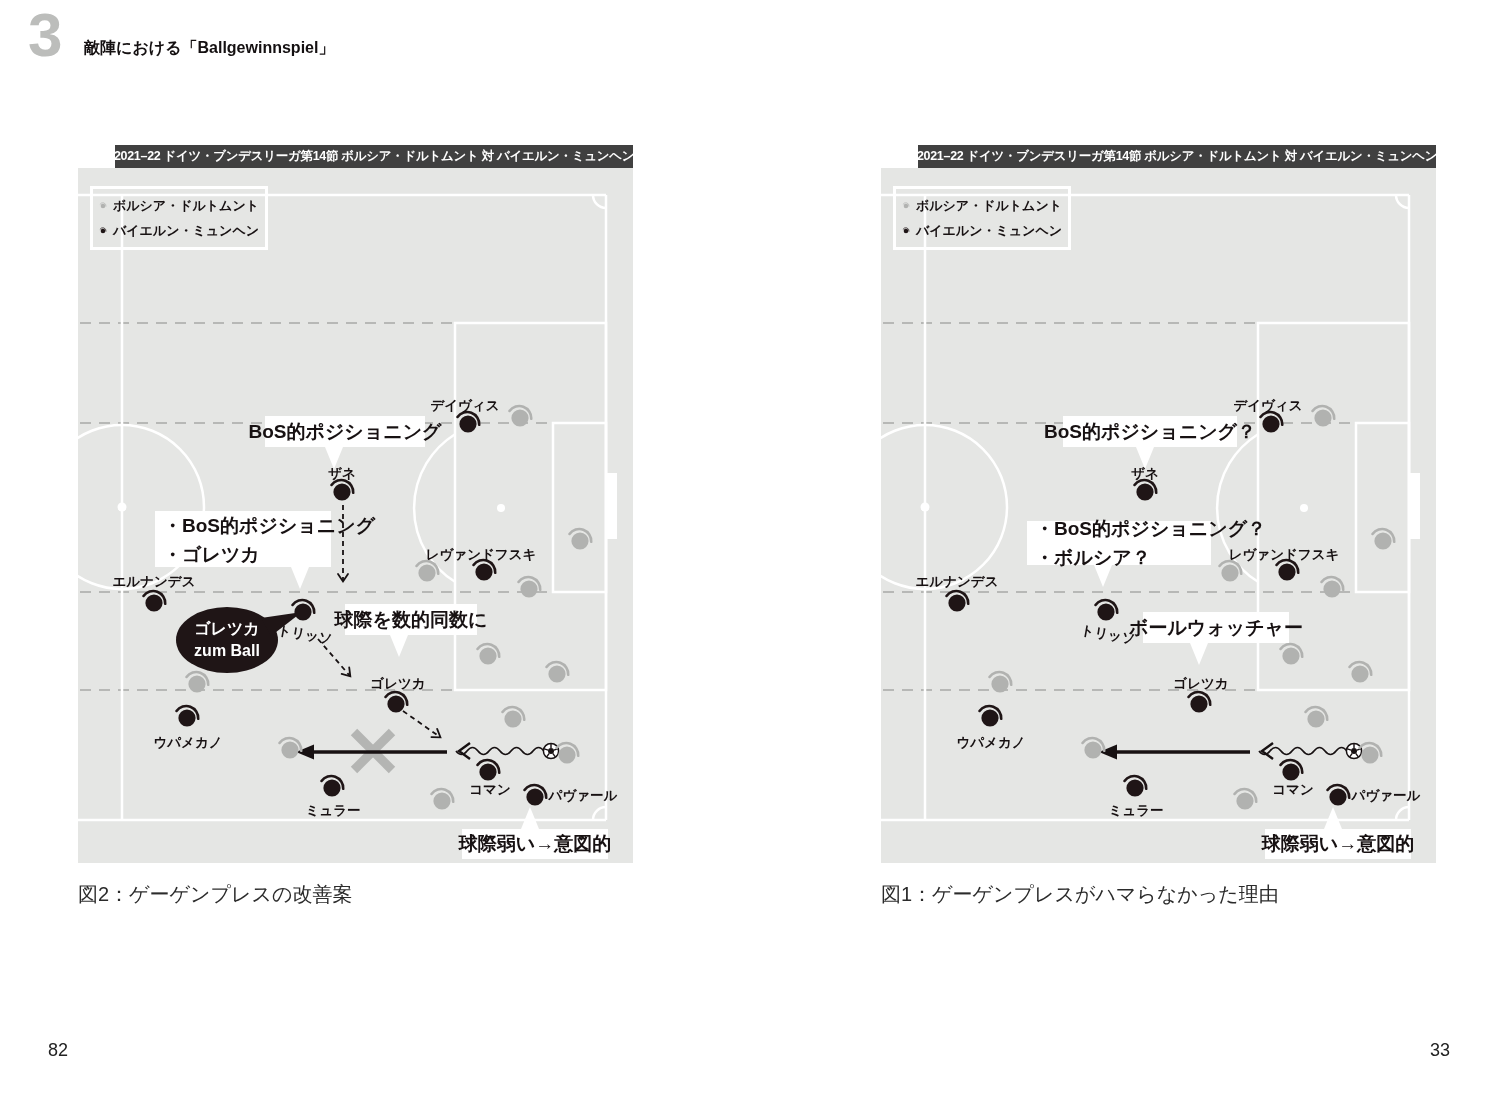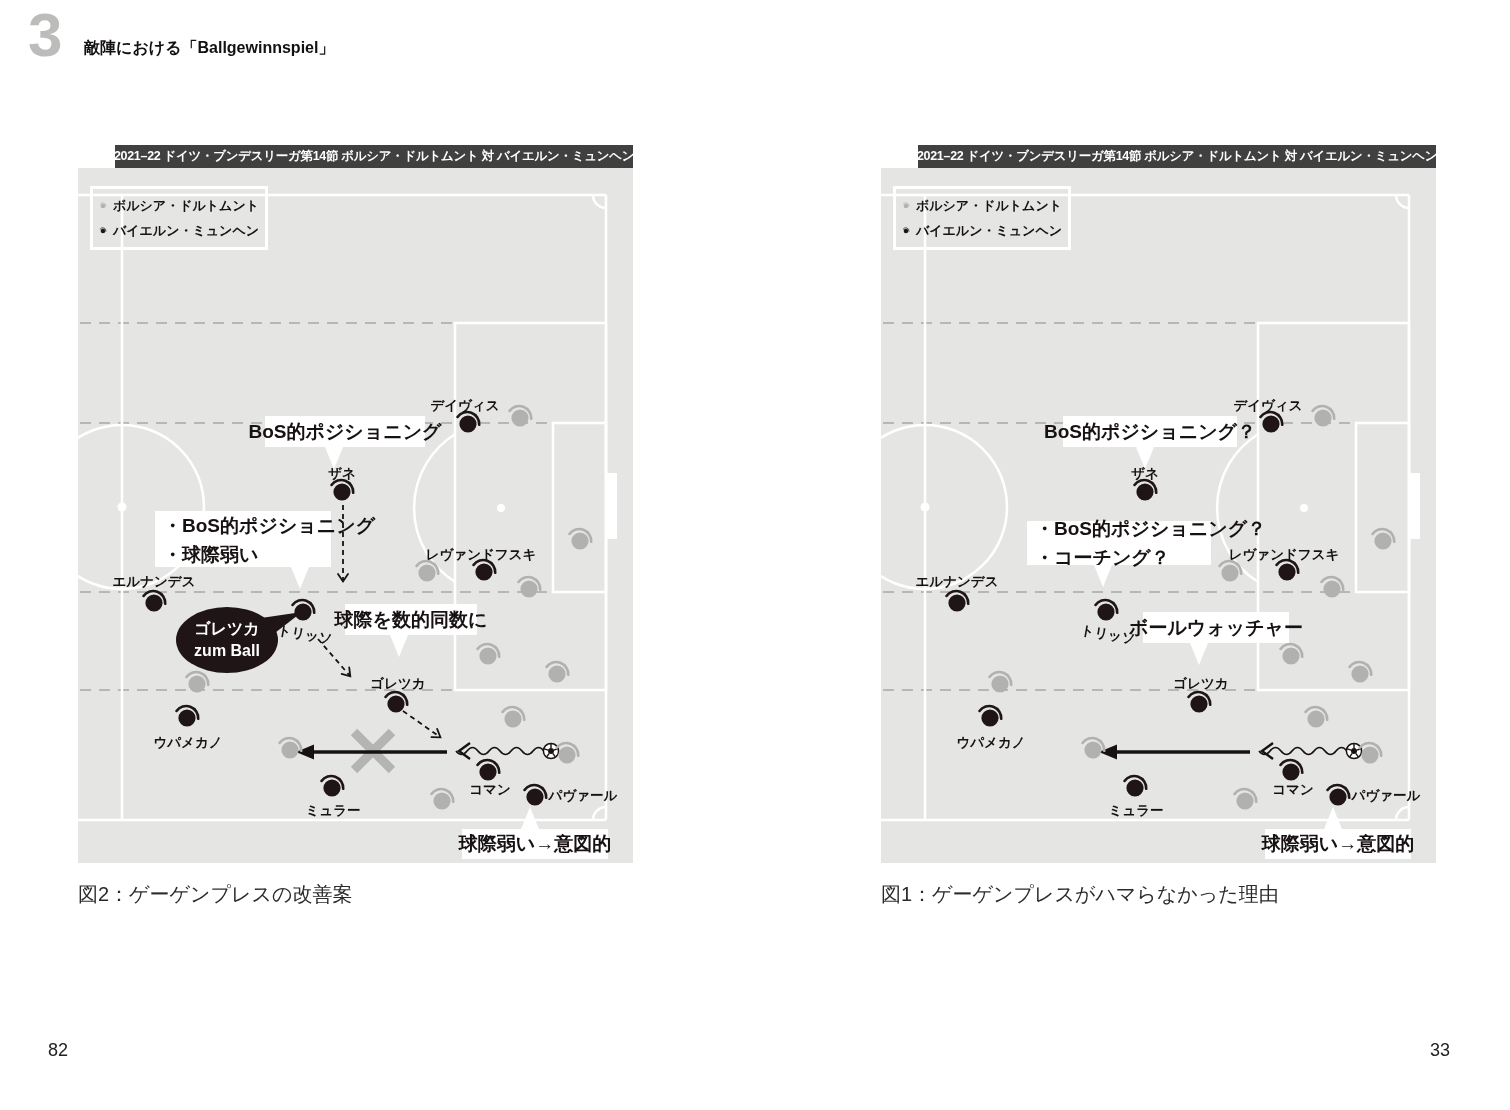--- a/index.html
+++ b/index.html
@@ -196,21 +196,21 @@
         </svg>
         <span class="legend-label">バイエルン・ミュンヘン</span>
       </div>
     </div>
     <div class="callout center" style="left: 187px; top: 271px; width: 160px; height: 31px;">
       <div class="line">BoS的ポジショニング</div>
       <div class="tail down" style="left: 60px;"></div>
     </div>
     <div class="callout left" style="left: 77px; top: 366px; width: 176px; height: 56px; justify-content: space-between;">
       <div class="line">・BoS的ポジショニング</div>
-      <div class="line">・球際弱い</div>
+      <div class="line">・ゴレツカ</div>
       <div class="tail down" style="left: 136px;"></div>
     </div>
     <div class="callout center" style="left: 267px; top: 459px; width: 132px; height: 31px;">
       <div class="line">球際を数的同数に</div>
       <div class="tail down" style="left: 45px;"></div>
     </div>
     <div class="callout center" style="left: 384px; top: 684px; width: 146px; height: 30px;">
       <div class="line">球際弱い→意図的</div>
       <div class="tail up" style="left: 59px;"></div>
     </div>
@@ -373,21 +373,21 @@
         </svg>
         <span class="legend-label">バイエルン・ミュンヘン</span>
       </div>
     </div>
     <div class="callout center" style="left: 182px; top: 271px; width: 174px; height: 31px;">
       <div class="line">BoS的ポジショニング？</div>
       <div class="tail down" style="left: 73px;"></div>
     </div>
     <div class="callout left" style="left: 146px; top: 376px; width: 184px; height: 44px;">
       <div class="line">・BoS的ポジショニング？</div>
-      <div class="line">・コーチング？</div>
+      <div class="line">・ボルシア？</div>
       <div class="tail down" style="left: 67px;"></div>
     </div>
     <div class="callout center" style="left: 262px; top: 467px; width: 146px; height: 31px; text-align: right;">
       <div class="line">ボールウォッチャー</div>
       <div class="tail down" style="left: 47px;"></div>
     </div>
     <div class="callout center" style="left: 384px; top: 684px; width: 146px; height: 30px;">
       <div class="line">球際弱い→意図的</div>
       <div class="tail up" style="left: 59px;"></div>
     </div>

